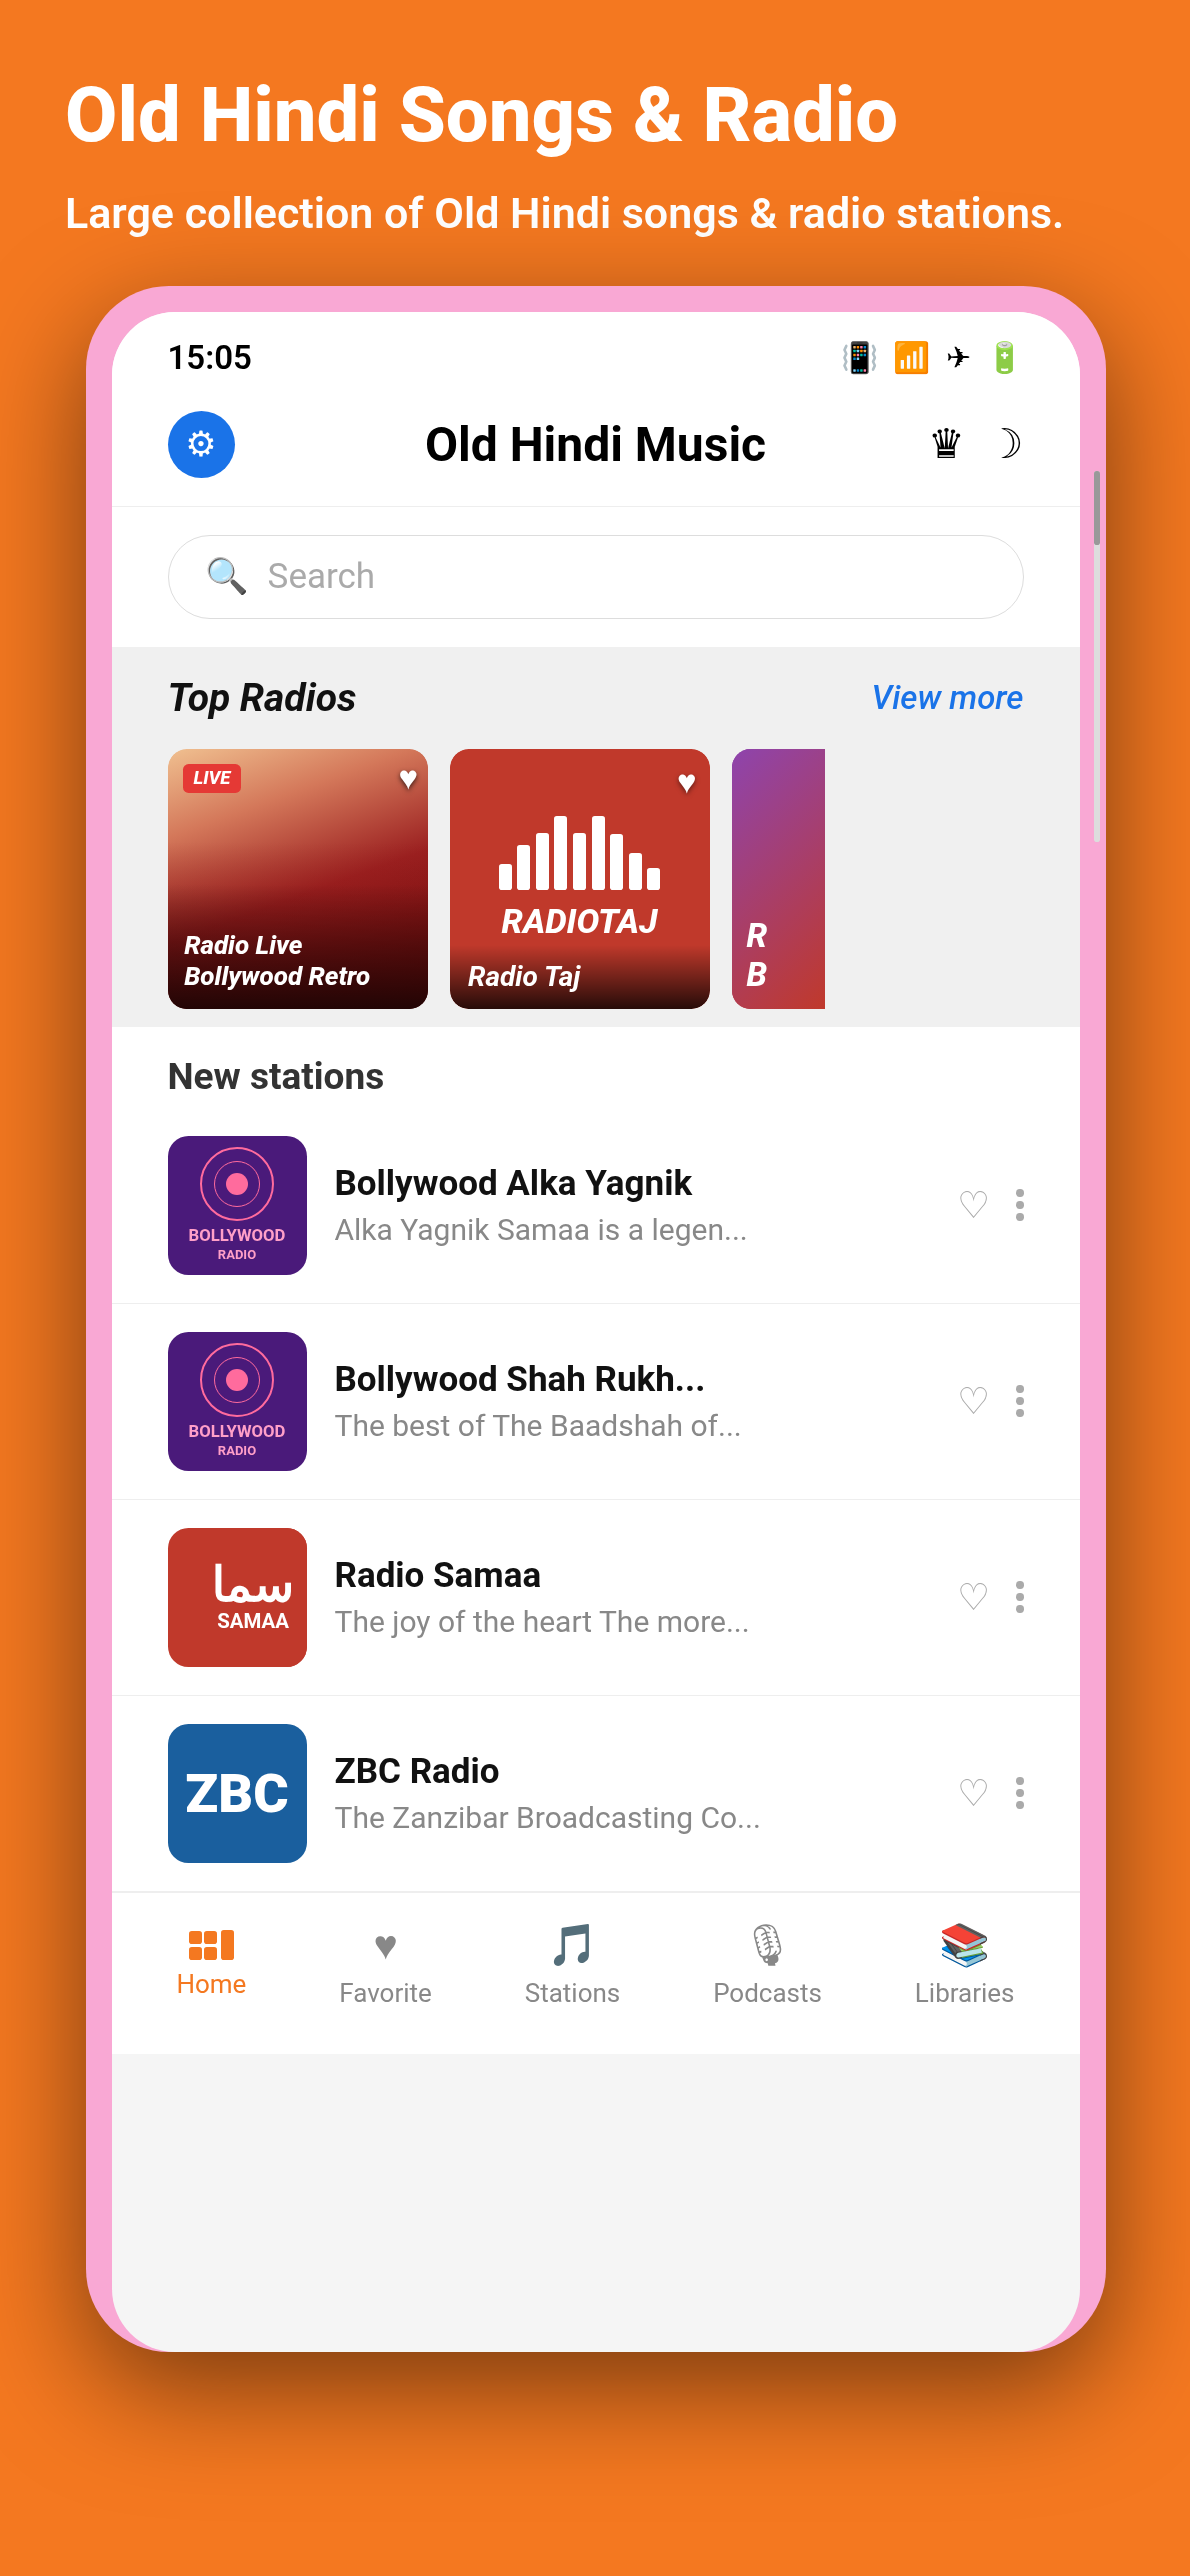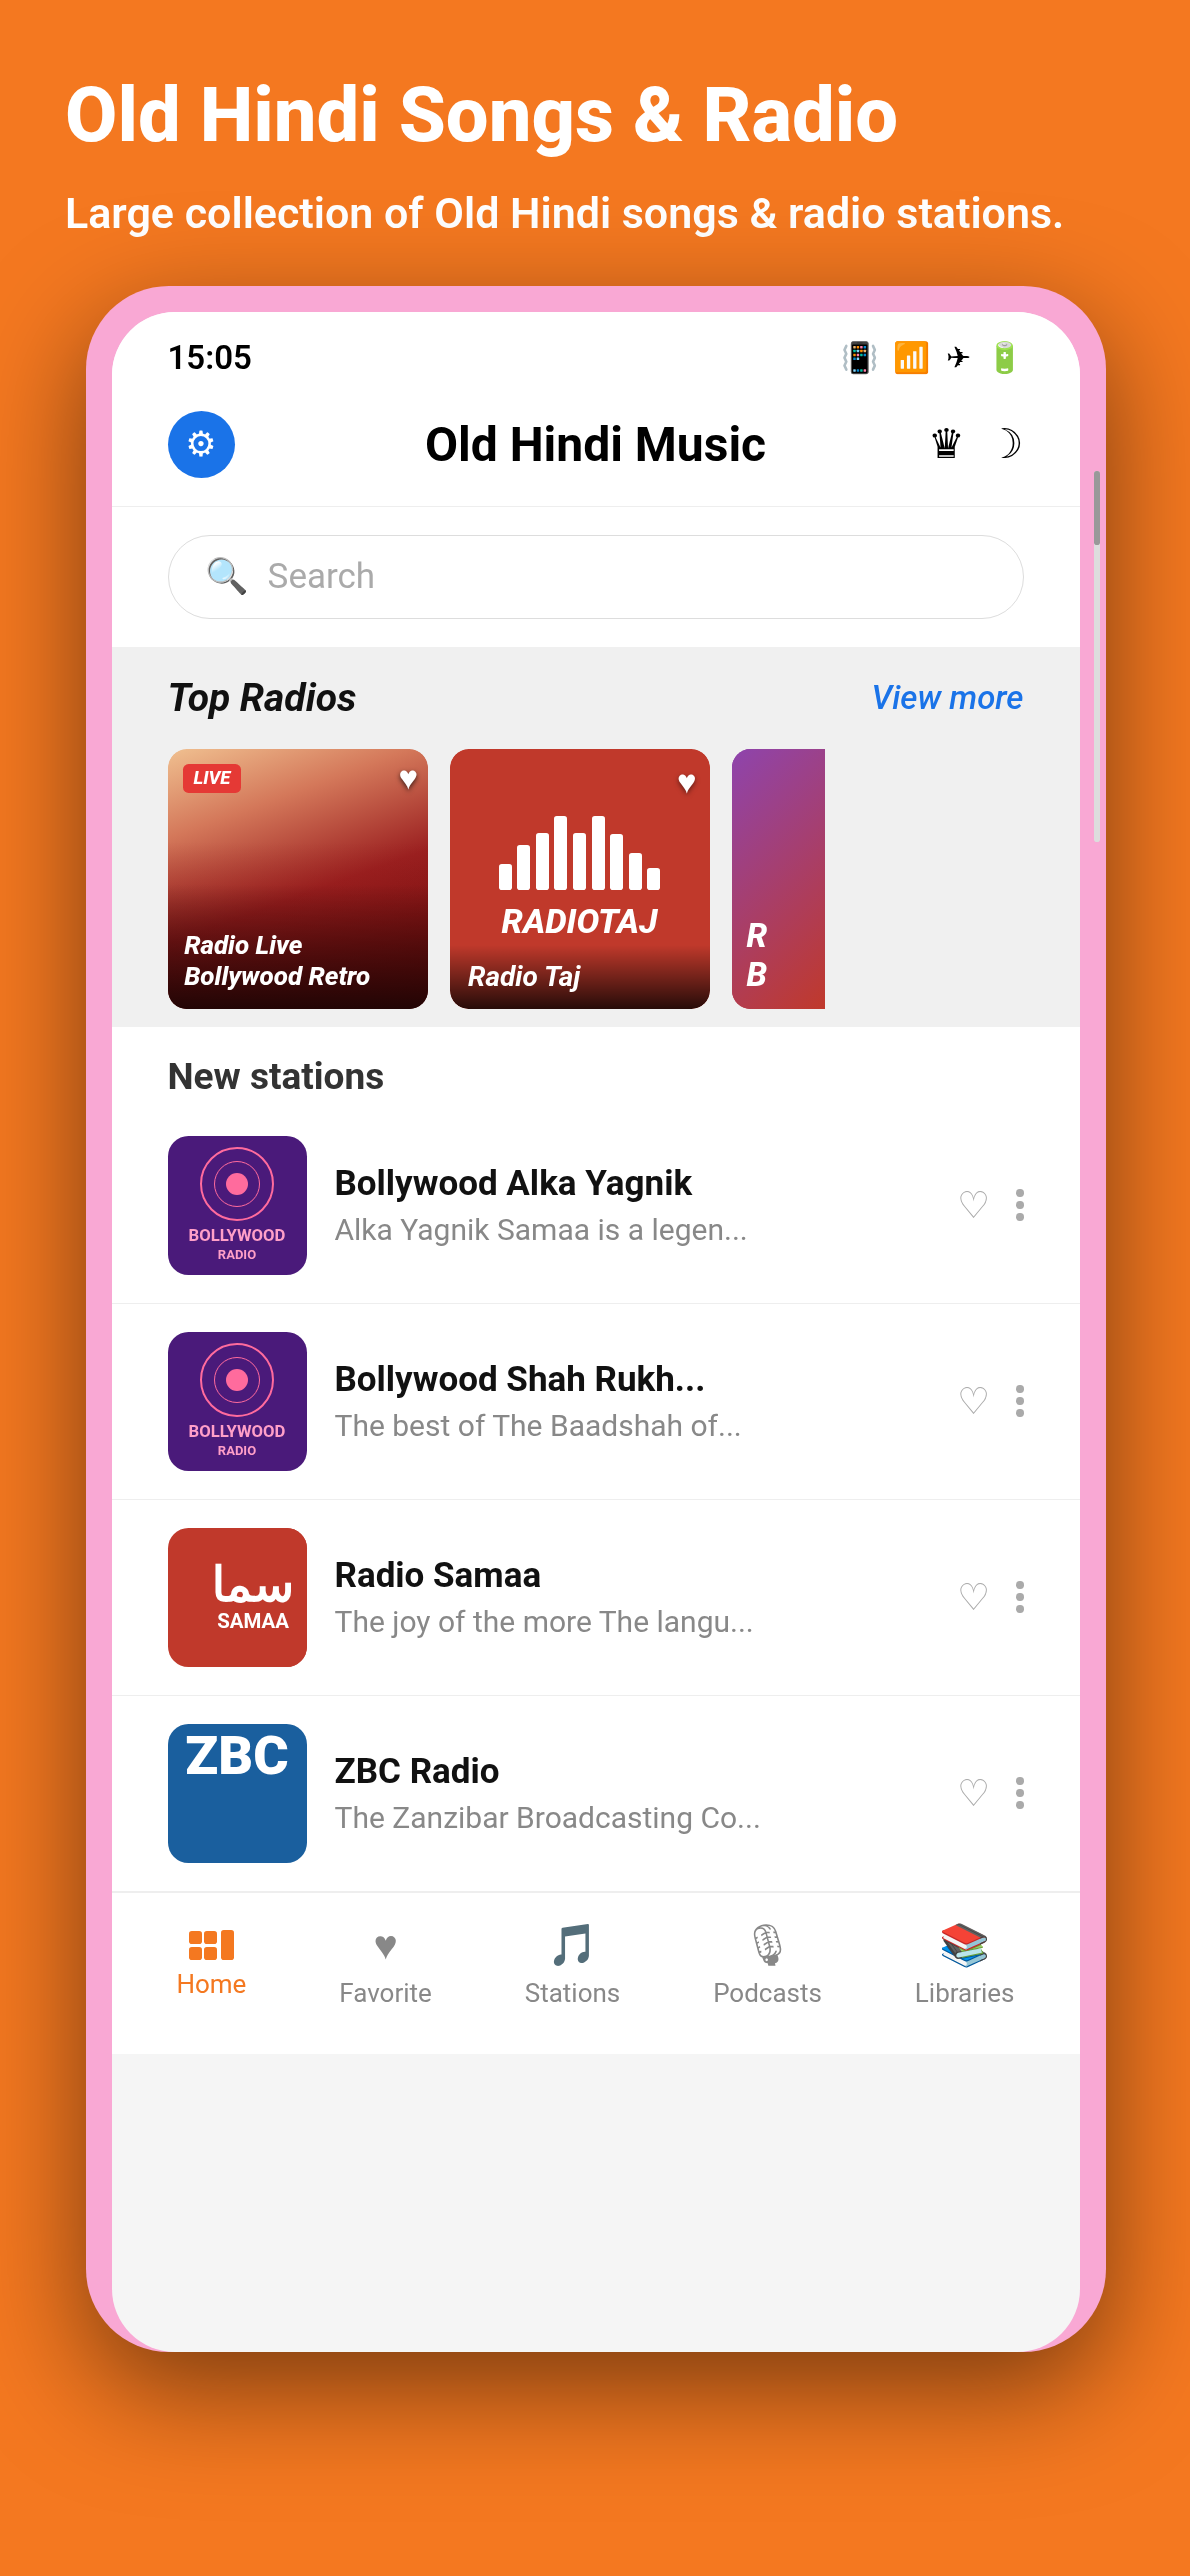--- a/index.html
+++ b/index.html
@@ -293,20 +293,21 @@
       background: #c0392b;
     }
 
     .station-logo-zbc {
       background: #1a5f9e;
     }
     .zbc-design {
       width: 100%;
       height: 100%;
       display: flex;
+      align-items: center;
       justify-content: center;
       background: #1a5f9e;
     }
 
     .station-info {
       flex: 1;
       min-width: 0;
     }
     .station-name {
       font-size: 35px;
@@ -559,21 +560,21 @@
 
         <div class="station-item">
           <div class="station-logo station-logo-samaa" style="border-radius:20.4px;overflow:hidden;">
             <div class="samaa-design">
               <div style="color:white;font-size:48px;font-weight:900;line-height:1;">سما</div>
               <div style="color:white;font-size:20.4px;font-weight:700;">SAMAA</div>
             </div>
           </div>
           <div class="station-info">
             <div class="station-name">Radio Samaa</div>
-            <div class="station-desc">The joy of the more The langu...</div>
+            <div class="station-desc">The joy of the heart The more...</div>
           </div>
           <div class="station-actions">
             <span class="heart-icon">♡</span>
             <div class="dots-icon">
               <div class="dot"></div>
               <div class="dot"></div>
               <div class="dot"></div>
             </div>
           </div>
         </div>

